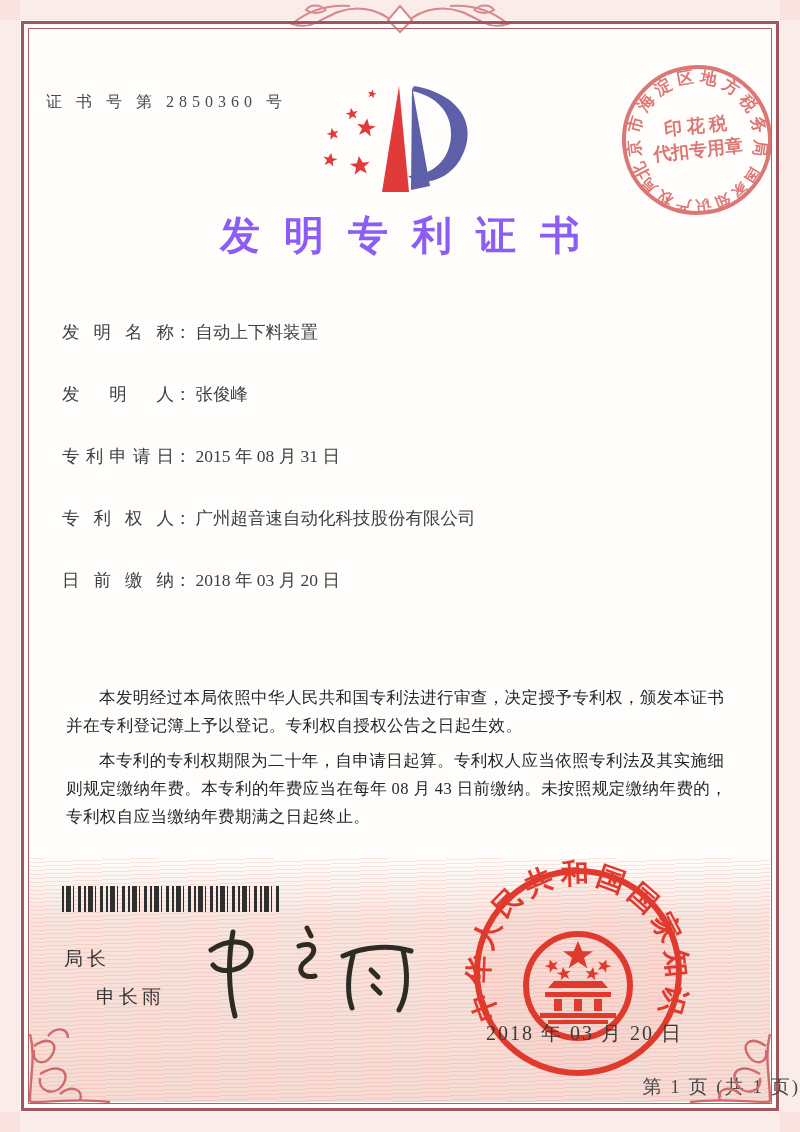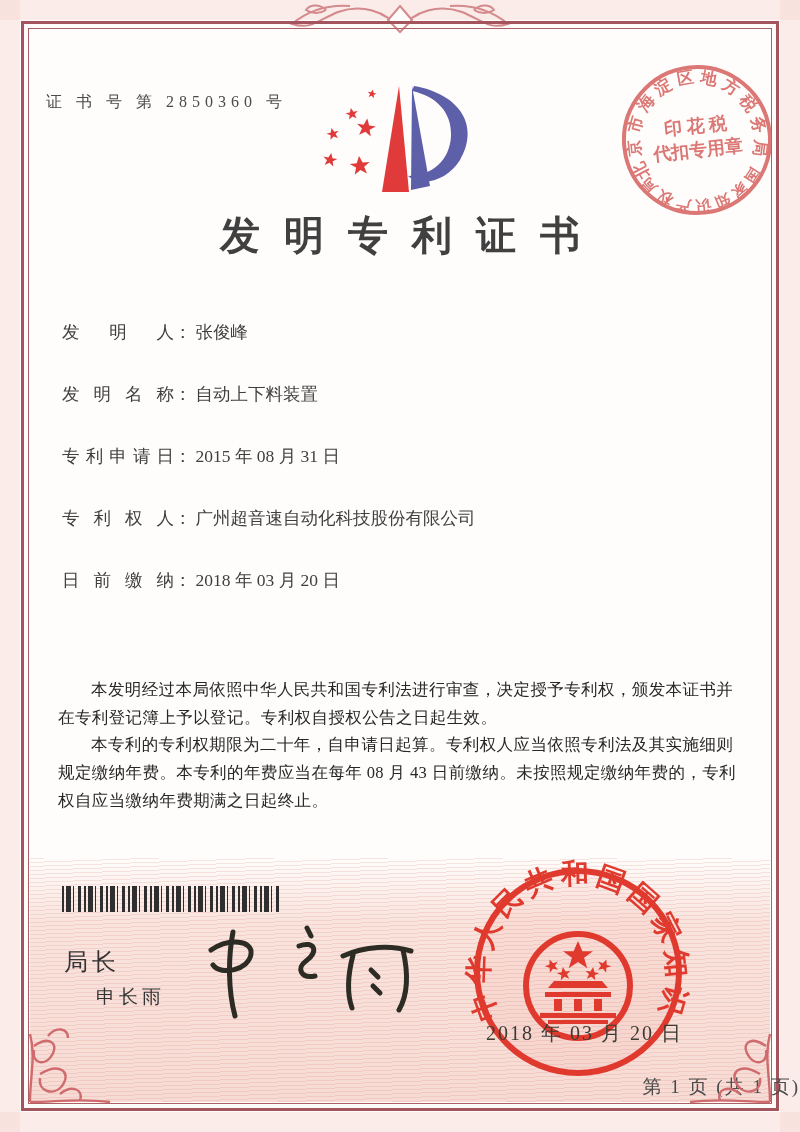--- a/index.html
+++ b/index.html
@@ -19,35 +19,35 @@
   .frame-inner{position:absolute;inset:28px;border:1px solid #ad5f66;}
   
   .pink-zone{position:absolute;left:30px;right:30px;top:858px;bottom:30px;
     background:
       repeating-linear-gradient(178deg,rgba(223,128,118,.20) 0 1px,rgba(255,255,255,0) 1px 4px),
       linear-gradient(180deg,rgba(250,233,229,0) 0%,#f9e4de 26%,#f6dbd4 100%);}
   .cert-no{position:absolute;left:46px;top:92px;font-size:16px;letter-spacing:5px;color:#4a4a4a;}
   .logo{position:absolute;left:320px;top:74px;}
   .tax-stamp{position:absolute;left:613px;top:56px;opacity:.85;transform:rotate(-6deg);}
   .title{position:absolute;left:0;top:208px;width:100%;text-align:center;
-    font-size:40px;font-weight:600;letter-spacing:24px;padding-left:24px;box-sizing:border-box;color:#404040;}
+    font-size:40px;font-weight:600;letter-spacing:24px;padding-left:24px;box-sizing:border-box;color:#8b5cf6;}
   .fields{position:absolute;left:62px;top:320px;font-size:17.5px;color:#3f3f3f;}
   .frow{height:30px;margin-bottom:32px;white-space:nowrap;}
   .flabel{display:inline-block;width:112px;text-align:justify;text-align-last:justify;vertical-align:top;}
   .colon{margin-right:4px;}
   .body-text{position:absolute;left:58px;top:676px;width:690px;
     font-size:16.5px;line-height:1.68;letter-spacing:.4px;color:#272727;}
-  .body-text p{margin:0;text-indent:2em;}
+  .body-text p{margin:8px;text-indent:2em;}
   .barcode{position:absolute;left:62px;top:886px;width:220px;height:26px;
     background:repeating-linear-gradient(90deg,
       #2f2f2f 0 2px,transparent 2px 4px,
       #2f2f2f 4px 9px,transparent 9px 11px,
       #2f2f2f 11px 12px,transparent 12px 16px,
       #2f2f2f 16px 19px,transparent 19px 22px);}
-  .director-title{position:absolute;left:64px;top:946px;font-size:24px;color:#333;
+  .director-title{position:absolute;left:64px;top:946px;font-size:19px;color:#333;
     font-family:"Liberation Sans","DejaVu Sans",sans-serif;letter-spacing:4px;}
   .director-name{position:absolute;left:64px;top:984px;font-size:19px;color:#333;
     font-family:"Liberation Sans","DejaVu Sans",sans-serif;letter-spacing:4px;margin-left:32px;}
   .signature{position:absolute;left:195px;top:918px;}
   .seal{position:absolute;left:462px;top:856px;}
   .seal-date{position:absolute;left:486px;top:1020px;font-size:20px;letter-spacing:2px;
     color:#3b3b33;font-weight:500;z-index:5;}
   .footer{position:absolute;left:0;top:1074px;width:100%;text-align:right;
     font-size:19px;letter-spacing:2px;color:#4a4a4a;}
   .corner-orn{position:absolute;z-index:1;}
@@ -124,24 +124,24 @@
       <textPath href="#taxBot" startOffset="0" textLength="125" lengthAdjust="spacing">国家知识产权局</textPath>
     </text>
     <text x="0" y="-8" text-anchor="middle" font-size="18" fill="#d6605e" font-weight="bold">印 花 税</text>
     <text x="0" y="16" text-anchor="middle" font-size="18" fill="#d6605e" font-weight="bold">代扣专用章</text>
   </svg>
 
   <div class="title">发明专利证书</div>
 
   <div class="fields">
     <div class="frow">
+      <span class="flabel">发明名称</span><span class="colon">：</span><span>自动上下料装置</span>
+    </div>
+    <div class="frow">
       <span class="flabel">发明人</span><span class="colon">：</span><span>张俊峰</span>
-    </div>
-    <div class="frow">
-      <span class="flabel">发明名称</span><span class="colon">：</span><span>自动上下料装置</span>
     </div>
     <div class="frow">
       <span class="flabel">专利申请日</span><span class="colon">：</span><span>2015 年 08 月 31 日</span>
     </div>
     <div class="frow">
       <span class="flabel">专利权人</span><span class="colon">：</span><span>广州超音速自动化科技股份有限公司</span>
     </div>
     <div class="frow">
       <span class="flabel">日前缴纳</span><span class="colon">：</span><span>2018 年 03 月 20 日</span>
     </div>

